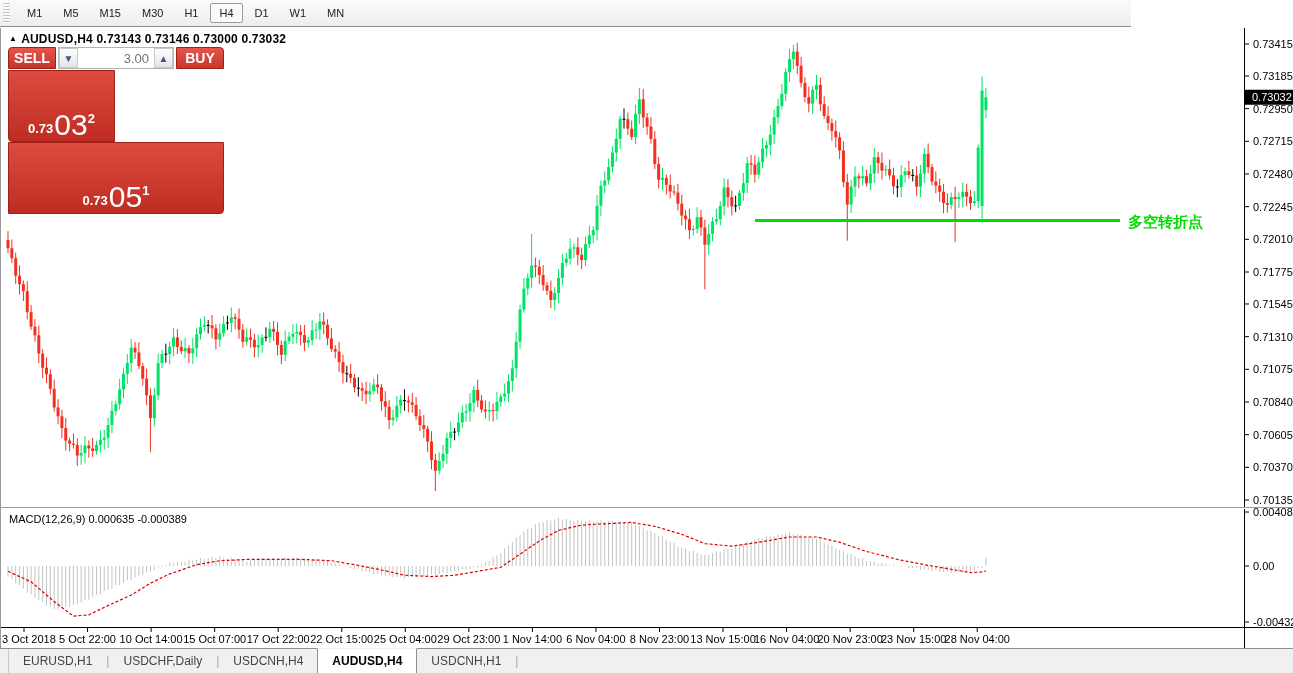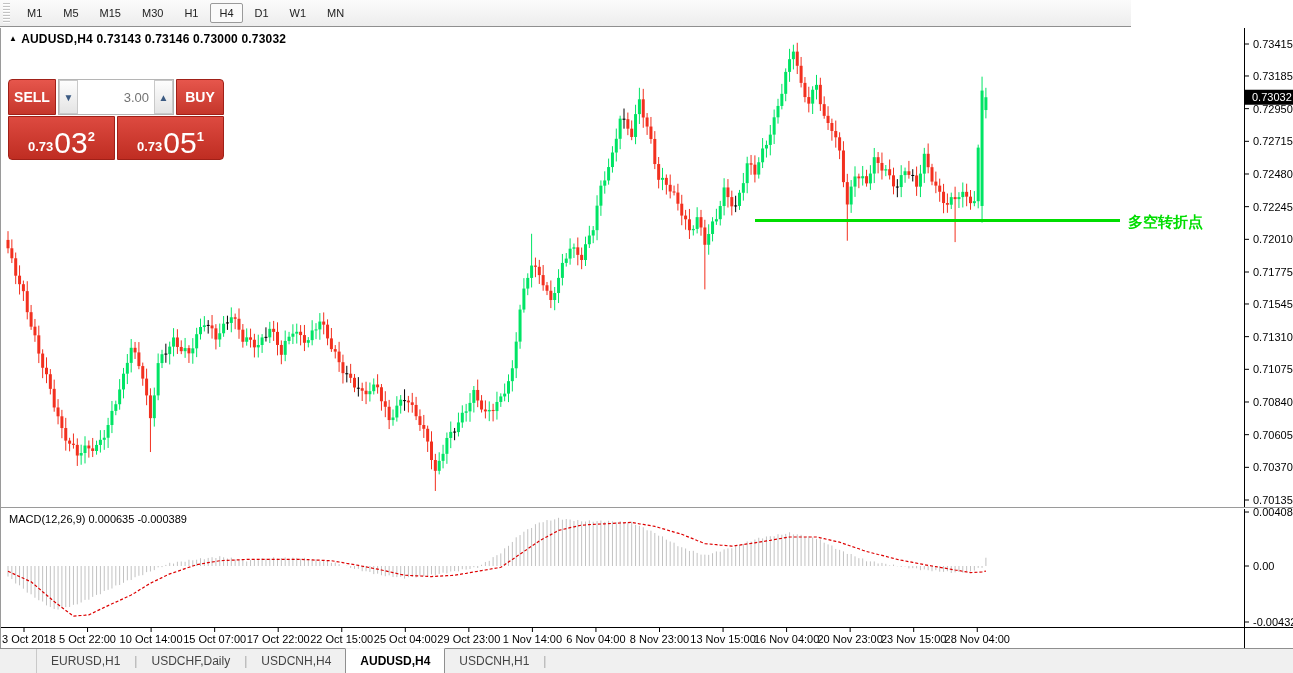--- a/index.html
+++ b/index.html
@@ -13,40 +13,40 @@
   .tfbtn{font-size:11px;color:#222;padding:3px 8px;margin-right:3px;border:1px solid transparent;cursor:default;}
   .tfbtn.sel{background:#fafafa;border:1px solid #9a9a9a;border-radius:2px;}
   
   .chart-window{position:absolute;left:0;top:28px;width:1293px;height:620px;background:#fff;}
   svg{position:absolute;left:0;top:0;}
   .chart-title{position:absolute;left:9px;top:4px;font-size:12px;font-weight:700;color:#000;letter-spacing:.2px;}
   .chart-title .tri{font-size:8px;vertical-align:2px;margin-right:4px;}
   .macd-label{position:absolute;left:9px;top:485px;font-size:11px;color:#000;}
   
   .trade-panel{position:absolute;left:8px;top:19px;width:216px;}
-  .tp-row1{display:flex;height:36px;margin-top:32px;}
+  .tp-row1{display:flex;height:22px;}
   .tp-btn{color:#fff;font-size:14px;font-weight:700;display:flex;align-items:center;justify-content:center;
           background:linear-gradient(#e6564c,#c5362b);border:1px solid #a02018;box-sizing:border-box;cursor:pointer;}
   .tp-btn.sell{width:48px;border-radius:4px 0 0 0;}
   .tp-btn.buy{flex:1;border-radius:0 4px 0 0;}
   .tp-spin{width:116px;display:flex;background:#fff;border:1px solid #b5b5b5;box-sizing:border-box;margin:0 2px;}
   .tp-arrow{width:17px;display:flex;align-items:center;justify-content:center;background:linear-gradient(#fdfdfd,#e4e4e4);
             border:1px solid #c9c9c9;color:#3b5a82;font-size:10px;cursor:pointer;}
   .tp-vol{flex:1;display:flex;align-items:center;justify-content:flex-end;padding-right:5px;font-size:13px;color:#737373;}
-  .tp-row2{display:flex;height:44px;margin-top:1px;}
+  .tp-row2{display:flex;height:44px;margin-top:1px;flex-direction:column;}
   .tp-price{color:#fff;display:flex;align-items:flex-end;justify-content:center;padding-bottom:2px;
             background:linear-gradient(#dd4a40,#bf2d22);border:1px solid #a02018;box-sizing:border-box;cursor:pointer;}
   .tp-price.bid{width:107px;border-radius:0 0 0 4px;margin-right:2px;}
   .tp-price.ask{flex:1;border-radius:0 0 4px 0;}
   .tp-small{font-size:13px;font-weight:700;margin-right:1px;line-height:20px;}
   .tp-big{font-size:30px;font-weight:400;line-height:28px;margin-top:40px;}
   .tp-sup{font-size:13px;font-weight:700;position:relative;top:-13px;}
   
   .tabbar{position:absolute;left:0;top:648px;width:1293px;height:25px;background:#f0f0f0;
-          border-top:1px solid #8f8f8f;display:flex;align-items:stretch;box-sizing:border-box;font-size:12px;color:#444;padding-left:28px;}
+          border-top:1px solid #8f8f8f;display:flex;align-items:stretch;box-sizing:border-box;font-size:12px;color:#444;}
   .tab{display:flex;align-items:center;padding:0 14px;cursor:pointer;}
   .tab.sel{background:#fff;border-left:1px solid #8f8f8f;border-right:1px solid #8f8f8f;
            font-weight:700;color:#000;margin-top:-1px;border-top:1px solid #f0f0f0;}
   .tabsep{display:flex;align-items:center;color:#a8a8a8;}
   .tab-lead{width:8px;border-right:1px solid #c9c9c9;}
 </style>
 </head>
 <body>
 
 <div class="toolbar">

